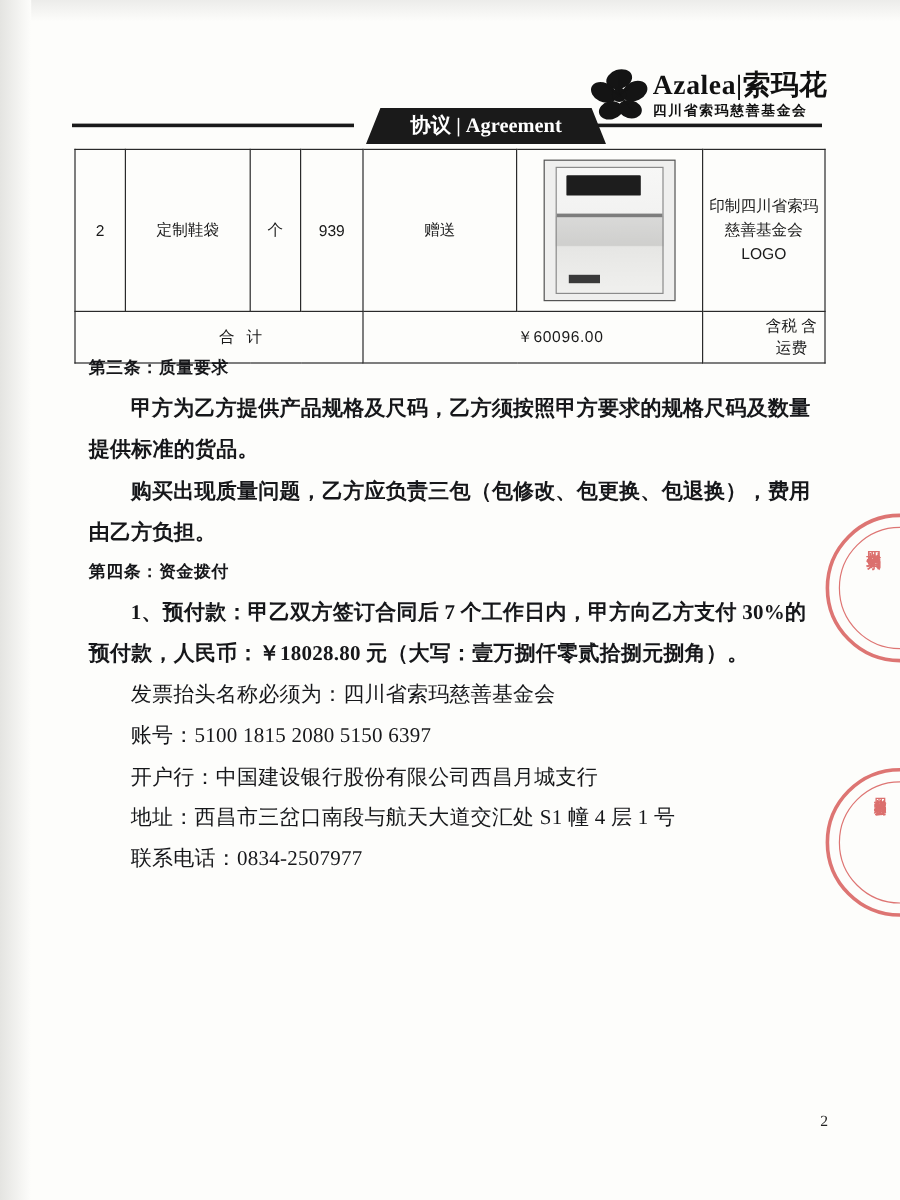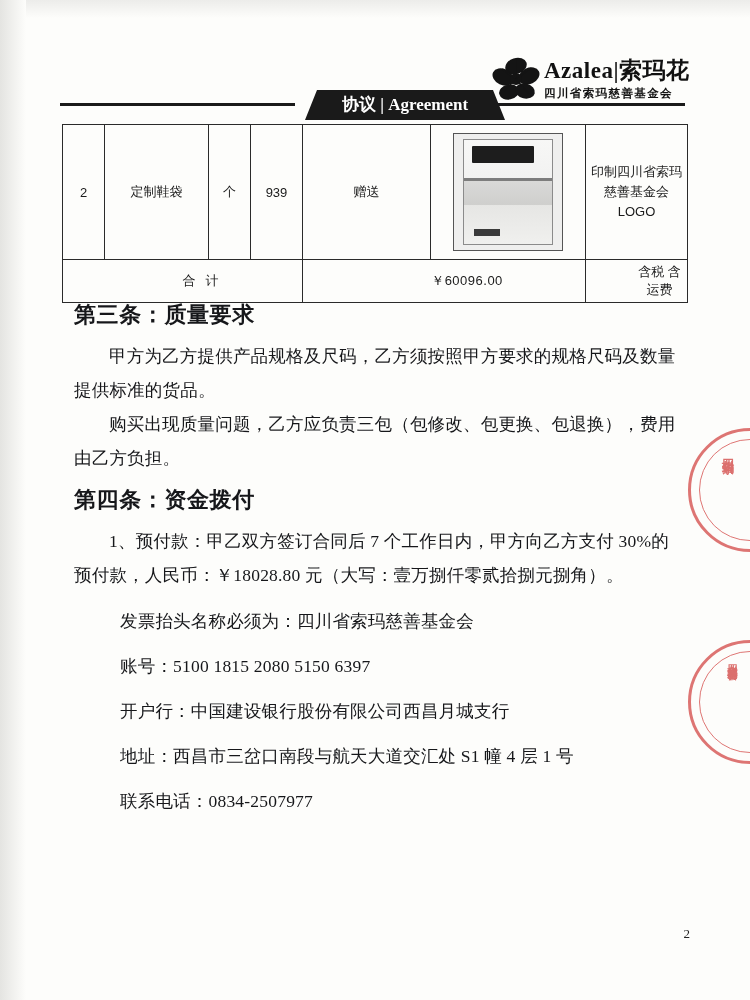--- a/index.html
+++ b/index.html
@@ -194,32 +194,33 @@
     position: absolute;
     left: 74px;
     top: 290px;
     width: 612px;
     font-size: 17.5px;
     line-height: 1.95;
     color: #16171a;
   }
   .sec-title {
     font-weight: bold;
-    font-size: 22px;
+    font-size: 14px;
     margin: 4px 0 2px 0;
     letter-spacing: 0.6px;
   }
   .para {
     text-indent: 2em;
     margin: 0;
     letter-spacing: 0.2px;
+    font-weight: bold;
   }
   .info-line {
     text-indent: 2em;
-    margin: 11px;
+    margin: 0;
     letter-spacing: 0.2px;
   }
 
   
   .page-num {
     position: absolute;
     right: 60px;
     bottom: 58px;
     font-size: 13px;
     color: #222;

